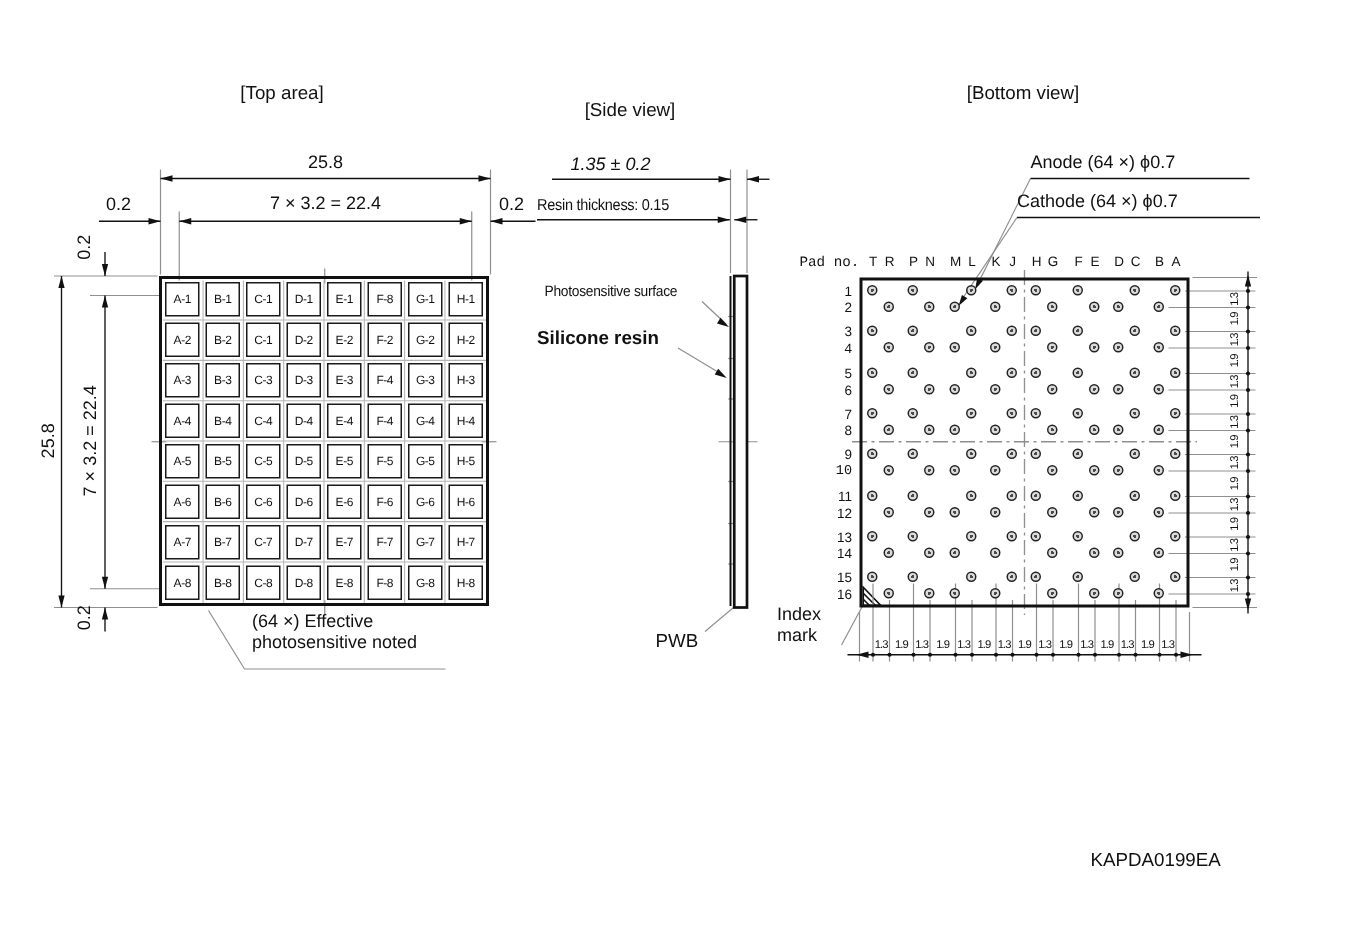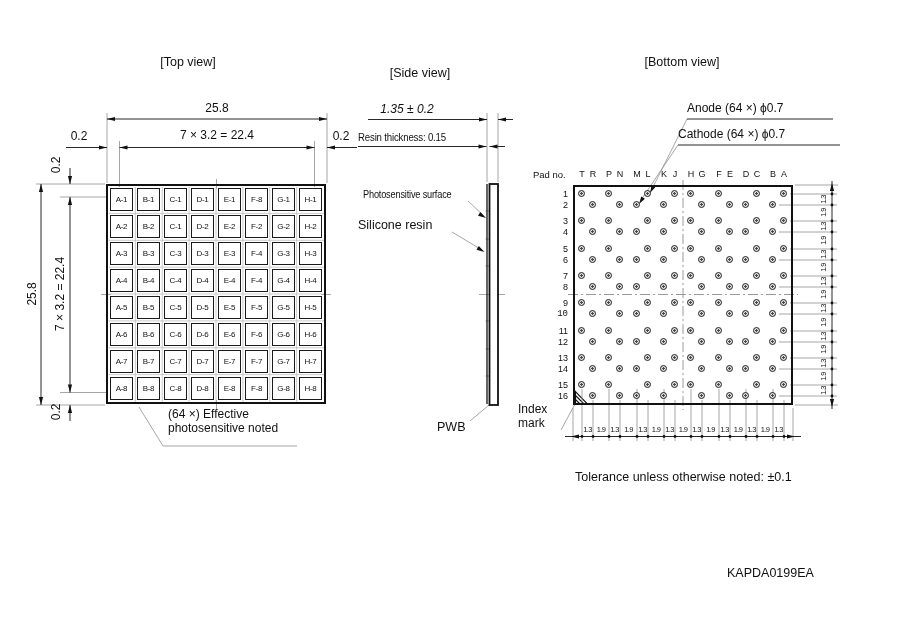--- a/index.html
+++ b/index.html
@@ -206,21 +206,21 @@
         <circle cx="832" cy="358" r="1.4" fill="#111"></circle>
         <line x1="779" y1="369" x2="837" y2="369" stroke="#8f8f8f" stroke-width="0.8"></line>
         <circle cx="832" cy="369" r="1.4" fill="#111"></circle>
         <line x1="790" y1="385" x2="837" y2="385" stroke="#8f8f8f" stroke-width="0.8"></line>
         <circle cx="832" cy="385" r="1.4" fill="#111"></circle>
         <line x1="779" y1="396" x2="837" y2="396" stroke="#8f8f8f" stroke-width="0.8"></line>
         <circle cx="832" cy="396" r="1.4" fill="#111"></circle>
       </g>
   </svg>
 
-  <div class="t ctr f125" style="left:138px;top:55px;width:100px;">[Top view]</div>
+  <div class="t ctr f125" style="left:138px;top:55px;width:100px;">[Top area]</div>
   <div class="t ctr f125" style="left:370px;top:66px;width:100px;">[Side view]</div>
   <div class="t ctr f125" style="left:632px;top:55px;width:100px;">[Bottom view]</div>
 
   <div class="t ctr f12" style="left:167px;top:102px;width:100px;">25.8</div>
   <div class="t ctr f12" style="left:137px;top:129px;width:160px;">7 × 3.2 = 22.4</div>
   <div class="t ctr f12" style="left:64px;top:130px;width:30px;">0.2</div>
   <div class="t ctr f12" style="left:326px;top:130px;width:30px;">0.2</div>
   <div class="t rot f12" style="left:-17px;top:287px;width:100px;">25.8</div>
   <div class="t rot f12" style="left:-19px;top:287px;width:160px;">7 × 3.2 = 22.4</div>
   <div class="t rot f12" style="left:42px;top:158px;width:30px;">0.2</div>
@@ -294,26 +294,26 @@
     </div>
 
   <div class="t f12" style="left:168px;top:408px;">
     <div>(64 ×) Effective</div>
     <div>photosensitive noted</div>
   </div>
 
   <div class="t ctr f12" style="left:357px;top:103px;width:100px;font-style:italic;">1.35 ± 0.2</div>
   <div class="t f105 cond" style="left:358px;top:131px;">Resin thickness: 0.15</div>
   <div class="t f10 cond" style="left:363px;top:189px;">Photosensitive surface</div>
-  <div class="t f125" style="left:358px;top:218px;">Silicone resin</div>
+  <div class="t f125" style="left:358px;top:218px;font-weight:bold;">Silicone resin</div>
   <div class="t f125" style="left:437px;top:420px;">PWB</div>
 
   <div class="t f12" style="left:687px;top:102px;">Anode (64 ×) ϕ0.7</div>
   <div class="t f12" style="left:678px;top:128px;">Cathode (64 ×) ϕ0.7</div>
-  <div class="t f95" style="left:533px;top:170px;">Pad no.</div>
+  <div class="t f95" style="left:533px;top:170px;font-family:Liberation Mono, monospace;">Pad no.</div>
   <div class="t f12" style="left:518px;top:403px;">
     <div>Index</div>
     <div>mark</div>
   </div>
   <div id="bottom-rect">
       <div class="pad" style="left: 3.3px; top: 3.3px;"></div>
       <div class="pad" style="left: 30.3px; top: 3.3px;"></div>
       <div class="pad" style="left: 69.3px; top: 3.3px;"></div>
       <div class="pad" style="left: 96.3px; top: 3.3px;"></div>
       <div class="pad" style="left: 112.3px; top: 3.3px;"></div>
@@ -505,15 +505,14 @@
       <div class="chain" style="left: 814px; top: 290px; width: 18px; position: absolute; transform: rotate(-90deg);">1.9</div>
       <div class="chain" style="left: 814px; top: 303.5px; width: 18px; position: absolute; transform: rotate(-90deg);">1.3</div>
       <div class="chain" style="left: 814px; top: 317.5px; width: 18px; position: absolute; transform: rotate(-90deg);">1.9</div>
       <div class="chain" style="left: 814px; top: 331.5px; width: 18px; position: absolute; transform: rotate(-90deg);">1.3</div>
       <div class="chain" style="left: 814px; top: 345px; width: 18px; position: absolute; transform: rotate(-90deg);">1.9</div>
       <div class="chain" style="left: 814px; top: 358.5px; width: 18px; position: absolute; transform: rotate(-90deg);">1.3</div>
       <div class="chain" style="left: 814px; top: 372px; width: 18px; position: absolute; transform: rotate(-90deg);">1.9</div>
       <div class="chain" style="left: 814px; top: 385.5px; width: 18px; position: absolute; transform: rotate(-90deg);">1.3</div>
     </div>
 
-  <div class="t f125" style="left:575px;top:470px;">Tolerance unless otherwise noted: ±0.1</div>
   <div class="t f125" style="left:727px;top:566px;">KAPDA0199EA</div>
 </div>
 
 </body></html>

